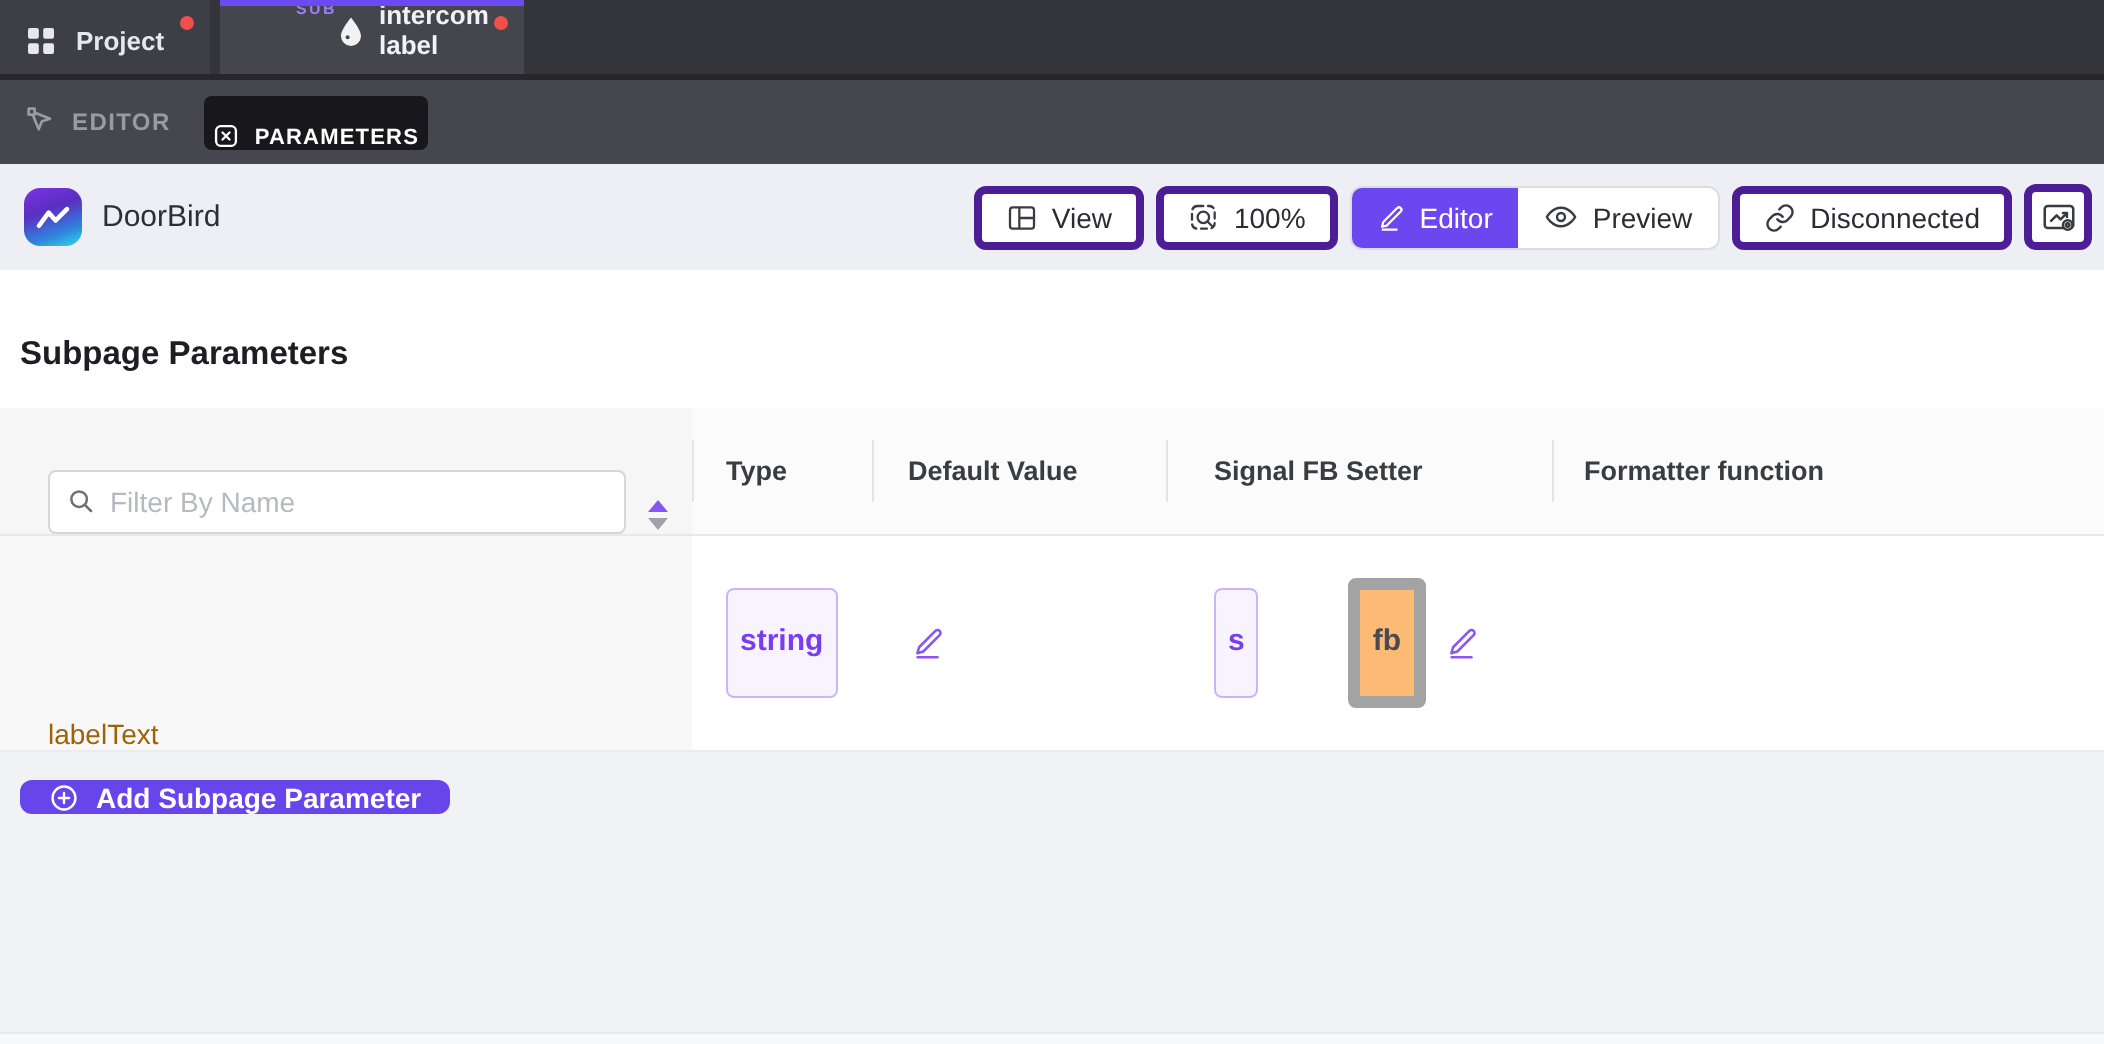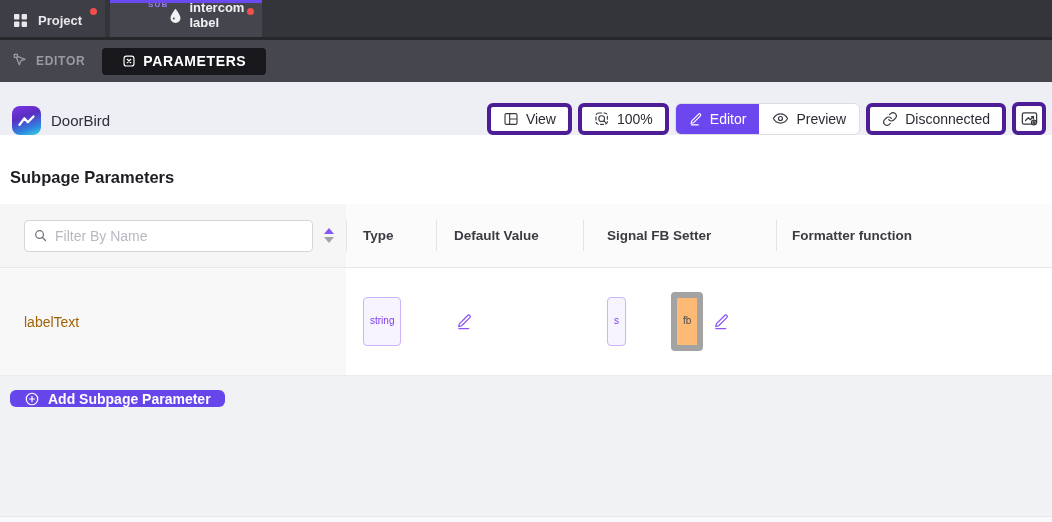--- a/index.html
+++ b/index.html
@@ -22,24 +22,24 @@
              align-items: flex-start; justify-content: center; padding-left: 14px; }
   .tab-sub::before { content:""; position:absolute; top:0; left:0; right:0; height:3px; background:#6b4af2; }
   .sub-badge { color: #9b7df5; font-size: 8px; font-weight: 700; letter-spacing: 1.2px; margin-left: 24px; margin-bottom: 2px; }
   .tab-sub-row { display: flex; align-items: center; gap: 8px; }
   .tab-sub-row .tab-label { color: #f2f2f5; font-size: 13px; font-weight: 600; }
   .red-dot { position: absolute; top: 8px; right: 8px; width: 7px; height: 7px; border-radius: 50%; background: #f04f4a; }
 
   
   .subbar { height: 42px; background: #46464e; display: flex; align-items: center; padding-left: 13px; gap: 17px; flex-shrink: 0; }
   .mode-item { display: flex; align-items: center; gap: 7px; color: #9a9aa3; font-size: 12px; font-weight: 700; letter-spacing: 0.7px; cursor: pointer; }
-  .mode-item.active { background: #17171c; color: #ffffff; height: 27px; padding: 0 20px; border-radius: 4px; font-size: 14px; letter-spacing: 0.6px; }
-
-  
-  .toolbar { height: 53px; background: #edeff5; display: flex; align-items: flex-end; justify-content: space-between; padding: 0 6px 0 12px; flex-shrink: 0; }
+  .mode-item.active { background: #17171c; color: #ffffff; height: 27px; padding: 0 4px; border-radius: 4px; font-size: 11px; letter-spacing: 0.6px; align-items: flex-end; }
+
+  
+  .toolbar { height: 53px; background: #edeff5; display: flex; align-items: center; justify-content: space-between; padding: 0 6px 0 12px; flex-shrink: 0; }
   .brand { display: flex; align-items: center; gap: 10px; }
   .logo { width: 29px; height: 29px; border-radius: 8px; display: flex; align-items: center; justify-content: center;
           background: linear-gradient(160deg, #7c33e8 0%, #5a2ec0 38%, #2e86e0 75%, #35dbe2 100%); }
   .brand-name { font-size: 15px; font-weight: 500; color: #2e2e36; }
   .controls { display: flex; align-items: center; gap: 6px; }
   .tbtn { height: 32px; background: #fff; border: 4px solid #4c1d95; border-radius: 6px;
           display: flex; align-items: center; gap: 7px; padding: 0 12px; font-size: 14px; font-weight: 500; color: #2b2b33; cursor: pointer; }
   .device-group { height: 32px; display: flex; align-items: stretch; background: #f3f3f5; border: 1px solid #e2e2e7; border-radius: 6px; color: #b9b9c2; }
   .device-main { display: flex; align-items: center; gap: 7px; padding: 0 11px; font-size: 14px; font-weight: 500; }
   .v-divider { width: 1px; background: #e2e2e7; }
@@ -49,21 +49,21 @@
   .seg-editor { background: #6c46ee; color: #fff; }
   .seg-preview { background: #fff; color: #2b2b33; }
   .iconbtn { width: 34px; height: 33px; padding: 0; justify-content: center; gap: 0; }
 
   
   .main { background: #fff; flex-shrink: 0; }
   .page-title { padding: 33px 0 17px 10px; font-size: 16.5px; font-weight: 700; color: #1d1d23; }
 
   .header-row, .data-row { display: flex; }
   .header-row { height: 64px; border-bottom: 1px solid #e8e8eb; }
-  .name-col { width: 346px; flex-shrink: 0; display: flex; align-items: center; }
+  .name-col { width: 346px; flex-shrink: 0; display: flex; align-items: flex-end; }
   .header-row .name-col { background: #f6f6f7; padding: 0 10px 0 24px; }
   .cols { flex: 1; display: flex; background: #fbfbfc; }
   .hcell { display: flex; align-items: center; font-size: 13.5px; font-weight: 600; color: #3b3b42; position: relative; }
   .hcell::before { content:""; position: absolute; left: 0; top: 16px; bottom: 16px; width: 1px; background: #e4e4e8; }
   .col-type { width: 90px; padding-left: 17px; }
   .col-default { width: 147px; padding-left: 18px; }
   .col-signal { width: 193px; padding-left: 24px; }
   .col-formatter { flex: 1; padding-left: 16px; }
 
   .filter-wrap { position: relative; flex: 1; height: 32px; }
@@ -72,21 +72,21 @@
   .filter-wrap input::placeholder { color: #b8b8c1; }
   .search-ic { position: absolute; left: 9px; top: 8px; }
   .sort-ctl { margin-left: 9px; display: flex; flex-direction: column; align-items: center; gap: 3px; cursor: pointer; padding: 2px; }
   .tri-up { width: 0; height: 0; border-left: 5px solid transparent; border-right: 5px solid transparent; border-bottom: 6px solid #8257f5; }
   .tri-down { width: 0; height: 0; border-left: 5px solid transparent; border-right: 5px solid transparent; border-top: 6px solid #a2a2ad; }
 
   .data-row { height: 108px; background: #fff; border-bottom: 1px solid #ececef; }
   .data-row .name-col { background: #f8f8f9; padding-left: 24px; font-size: 14px; color: #a16207; }
   .data-row .cols { background: #fff; }
   .dcell { display: flex; align-items: center; }
-  .badge { font-size: 10px; padding: 17px 6px; border-radius: 4px; line-height: 1.25; }
+  .badge { font-size: 15px; padding: 17px 6px; border-radius: 4px; line-height: 1.25; font-weight: bold; }
   .badge-purple { color: #7a3cf0; border: 1px solid #cbb5f8; background: #f8f4ff; }
   .badge-gray { color: #4a4a52; border: 6px solid #a3a3a3; background: #fdba74; margin-left: 37px; }
   .edit-btn { background: none; border: none; cursor: pointer; padding: 2px; }
   .sig-group { display: flex; align-items: center; gap: 8px; }
 
   
   .footer-area { background: #f1f2f4; flex: 1; padding: 14px 0 0 10px; position: relative; }
   .add-btn { height: 17px; background: #6645ea; color: #fff; border: none; border-radius: 6px;
              display: flex; align-items: center; gap: 8px; padding: 0 14px; font-size: 14px; font-weight: 600;
              font-family: "Liberation Sans", sans-serif; cursor: pointer; }

